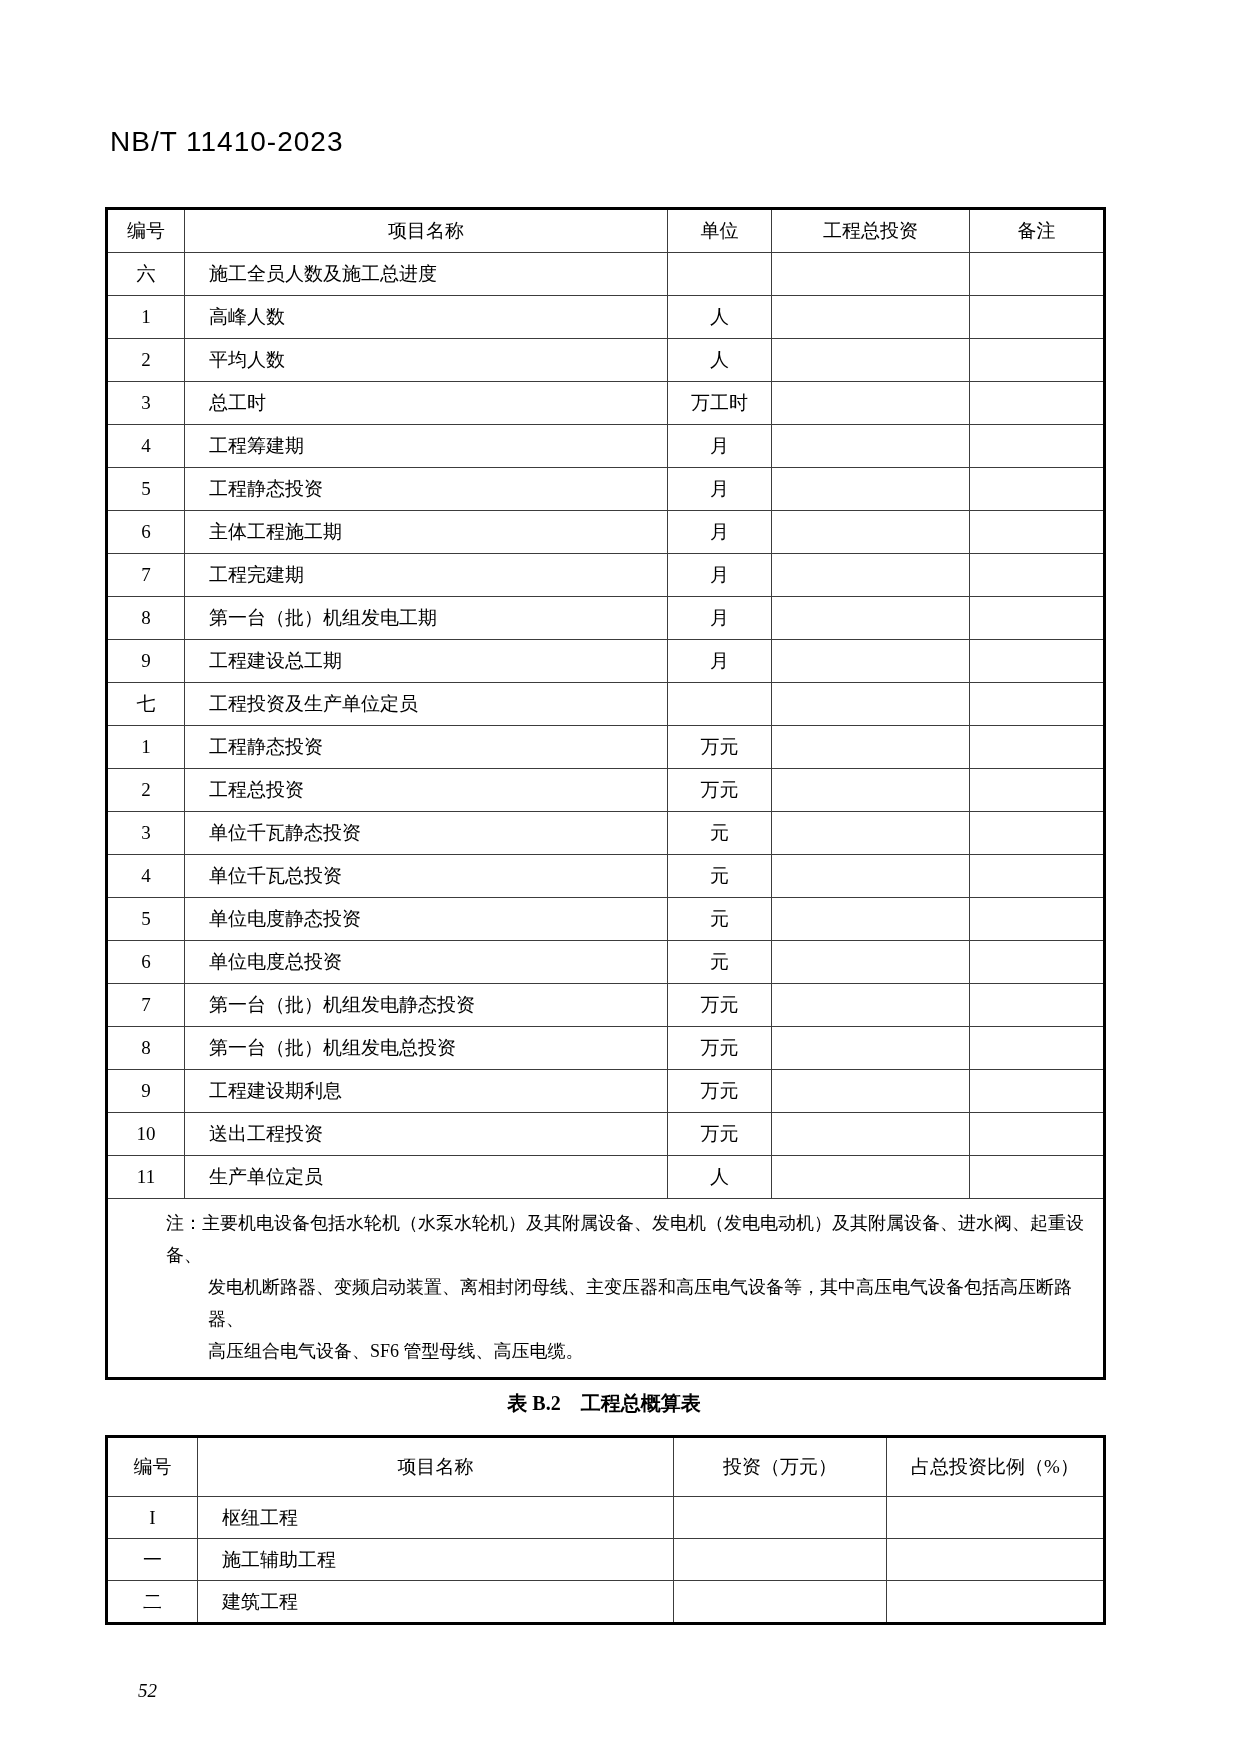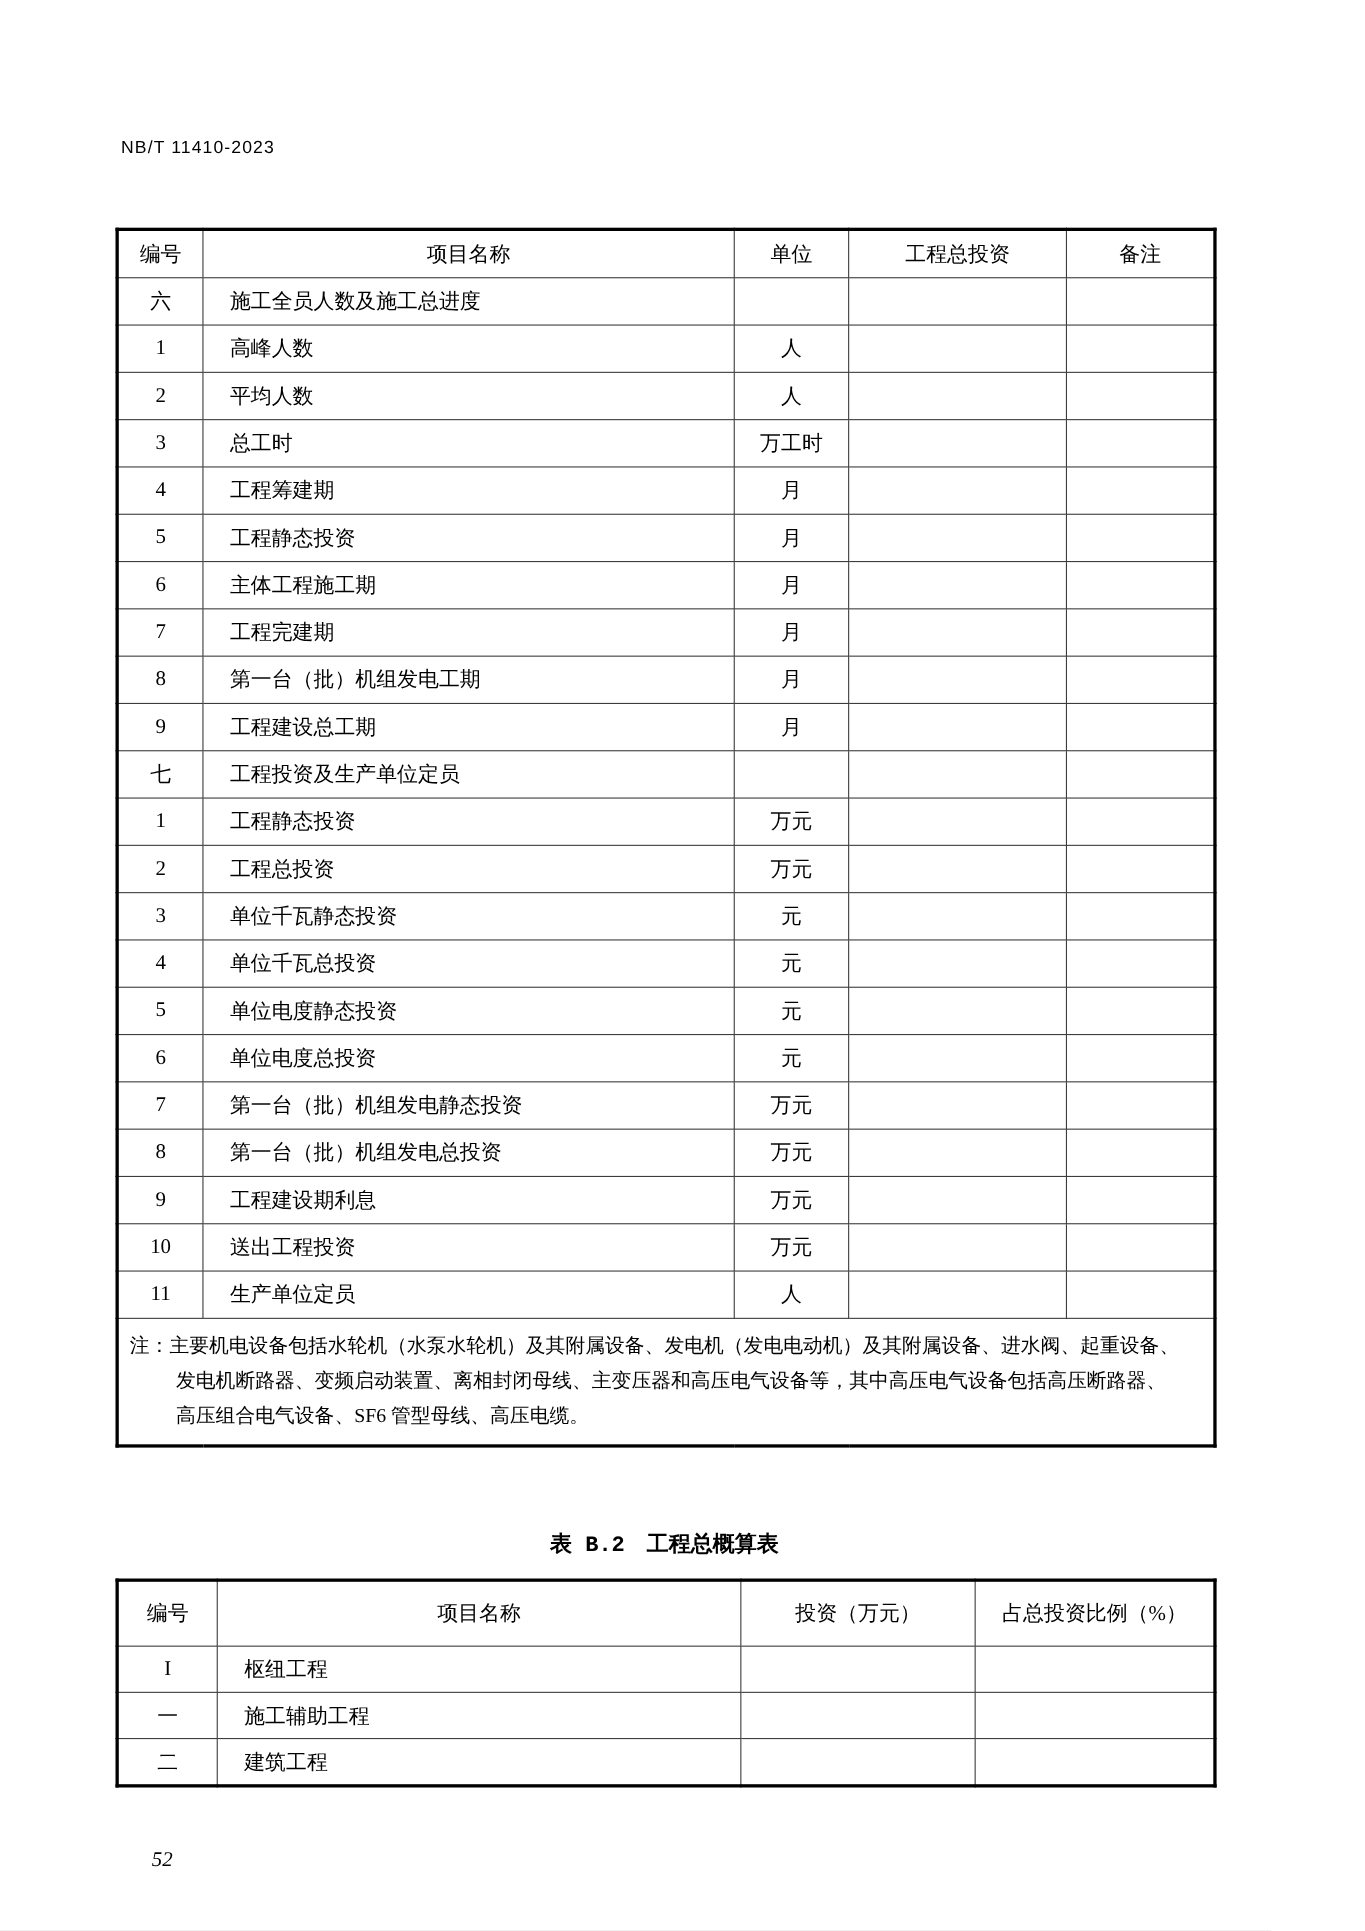--- a/index.html
+++ b/index.html
@@ -8,21 +8,21 @@
     width:1241px; height:1755px;
     margin:0 auto;
     background:#ffffff;
     color:#000;
     font-family:"Liberation Serif","DejaVu Serif",serif;
     overflow:hidden;
   }
   .doc-code {
     position:absolute; left:110px; top:126px;
     font-family:"Liberation Sans","DejaVu Sans",sans-serif;
-    font-size:16px; letter-spacing:1px;
+    font-size:28px; letter-spacing:1px;
   }
   table { border-collapse:collapse; table-layout:fixed; }
   .t1 {
     position:absolute; left:105px; top:207px; width:998px;
     font-size:19px; border:3px solid #000;
   }
   .t1 th, .t1 td {
     border:1px solid #3c3c3c;
     height:42px; padding:0;
     text-align:center; font-weight:normal;
@@ -41,33 +41,33 @@
     text-align:center; overflow:hidden; white-space:nowrap;
   }
   td.name-cell { text-align:left; padding-left:24px; }
   .note-cell {
     text-align:left !important;
     height:auto !important;
     padding:8px 12px 10px 10px !important;
     font-size:18px;
     white-space:normal !important;
   }
-  .note-line { line-height:32px; }
+  .note-line { line-height:32px;margin-left:48px; }
   .note-line.indent { padding-left:42px; }
   .note-label { }
   .b3 {
     position:absolute; left:163px; top:1318px;
     font-size:20px;
   }
   .b3-label { margin-right:30px; }
   .t2-title {
     position:absolute; left:105px; top:1390px; width:998px;
     text-align:center;
     font-size:20px; font-weight:bold;
-    font-family:Liberation Mono, monospace;
+    font-family:Liberation Serif, serif;
   }
   .page-number {
     position:absolute; left:138px; top:1680px;
     font-size:19px;
     font-style:italic;
   }
 </style>
 </head>
 <body>
 

